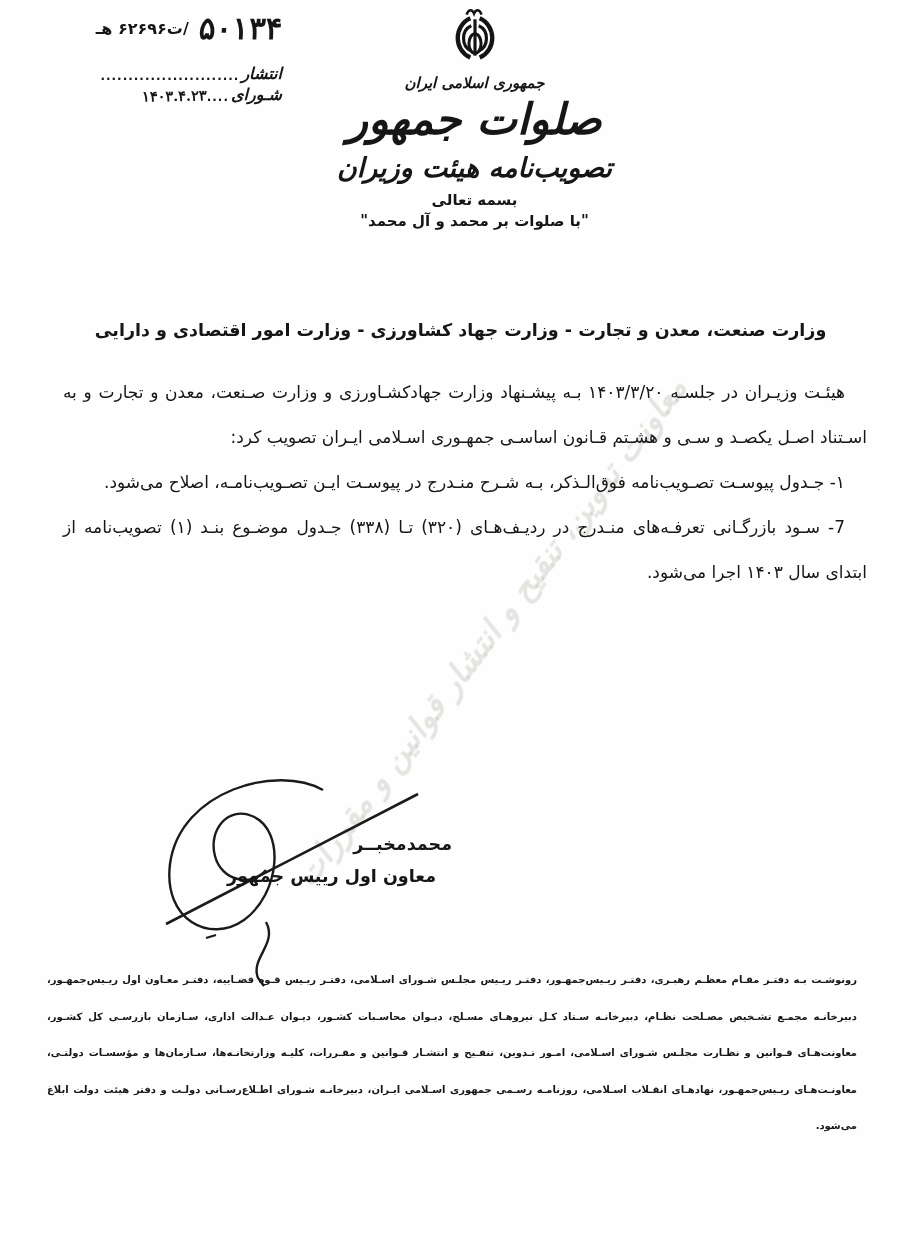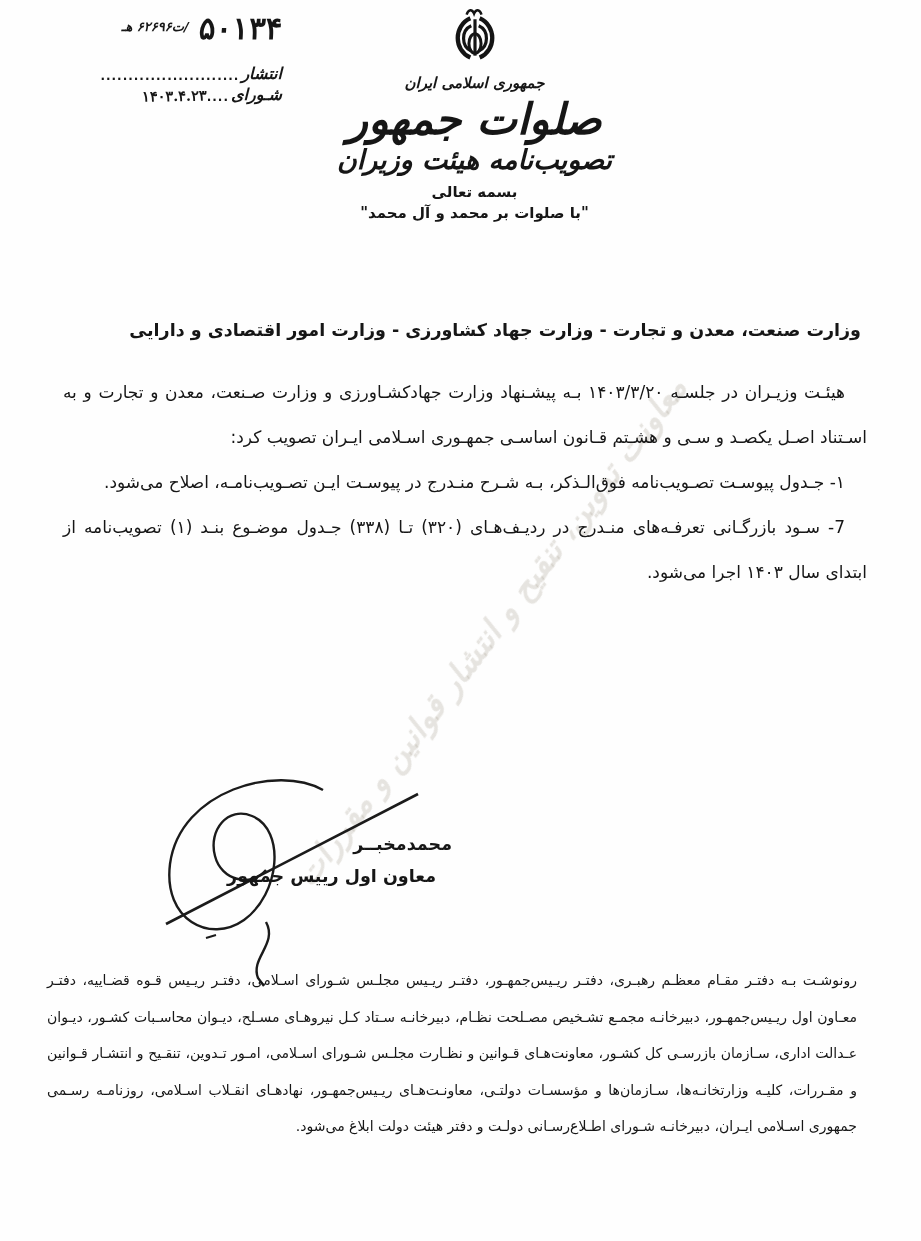--- a/index.html
+++ b/index.html
@@ -18,21 +18,21 @@
   .corner-stamp{
     position:absolute;top:10px;left:12px;width:270px;
     direction:rtl;text-align:left;
   }
   .num-row{display:flex;flex-direction:row;justify-content:flex-start;align-items:flex-start;direction:rtl;gap:10px;}
   .num-main{
     font-size:31px;font-weight:bold;letter-spacing:7px;
     font-family:"DejaVu Serif", serif;
     transform:skewX(-4deg);
   }
-  .num-suffix{font-size:13px;padding-top:9px;font-weight:600;font-style:italic;}
+  .num-suffix{font-size:16px;padding-top:9px;font-weight:600;}
   .field-row{display:flex;direction:rtl;align-items:flex-end;margin-top:2px;justify-content:flex-start;}
   .field-row.first{margin-top:18px;}
   .field-label{
     font-size:16px;font-weight:bold;font-style:italic;
     font-family:"DejaVu Serif", serif;
     padding-left:2px;
   }
   .dots{font-size:12px;letter-spacing:1px;font-weight:bold;line-height:14px;}
   .handwritten-date{
     font-size:14.5px;font-weight:bold;letter-spacing:2px;
@@ -50,41 +50,41 @@
   .country{
     margin-top:6px;font-size:15px;font-weight:bold;font-style:italic;
     font-family:"DejaVu Serif", serif;
   }
   .office{
     margin-top:2px;font-size:43px;font-weight:bold;font-style:italic;
     font-family:"DejaVu Serif", serif;
     letter-spacing:-1px;
   }
   .doc-type{
-    margin-top:0;font-size:27px;font-weight:bold;font-style:italic;
+    margin-top:8px;font-size:27px;font-weight:bold;font-style:italic;
     font-family:"DejaVu Serif", serif;
   }
   .besmeleh{margin-top:8px;font-size:15px;font-weight:bold;}
   .salawat{margin-top:3px;font-size:15px;font-weight:bold;}
 
   
   .watermark{
     position:absolute;left:210px;top:985px;width:780px;
     transform:rotate(-53deg);transform-origin:left center;
     font-size:32px;font-weight:bold;font-style:italic;
     color:rgba(168,160,148,0.28);
     filter:blur(0.5px);
     white-space:nowrap;
     pointer-events:none;
   }
 
   
   .addressees{
     position:absolute;top:320px;right:60px;left:60px;
-    text-align:right;font-size:17.5px;font-weight:bold;
+    text-align:center;font-size:17.5px;font-weight:bold;
   }
 
   
   .body-text{
     position:absolute;top:370px;right:54px;left:63px;
     font-size:17px;line-height:45px;
     text-align:justify;
   }
   .body-text p{margin:0 0 4px 0;text-indent:22px;}
   .body-text p.no-gap{margin-bottom:0;}
@@ -99,22 +99,22 @@
     font-size:17.5px;font-weight:bold;letter-spacing:1px;
   }
   .sig-title{
     position:absolute;top:94px;right:32px;
     font-size:17.5px;font-weight:bold;
   }
 
   
   .footer-text{
     position:absolute;top:962px;right:64px;left:47px;
-    font-size:14px;line-height:36.5px;
-    text-align:justify;font-weight:400;
+    font-size:10px;line-height:36.5px;
+    text-align:justify;font-weight:700;
   }
 </style>
 </head>
 <body>
 
 <div class="page">
 
   <div class="watermark">معاونت تدوین، تنقیح و انتشار قوانین و مقررات</div>
 
   <div class="corner-stamp">

